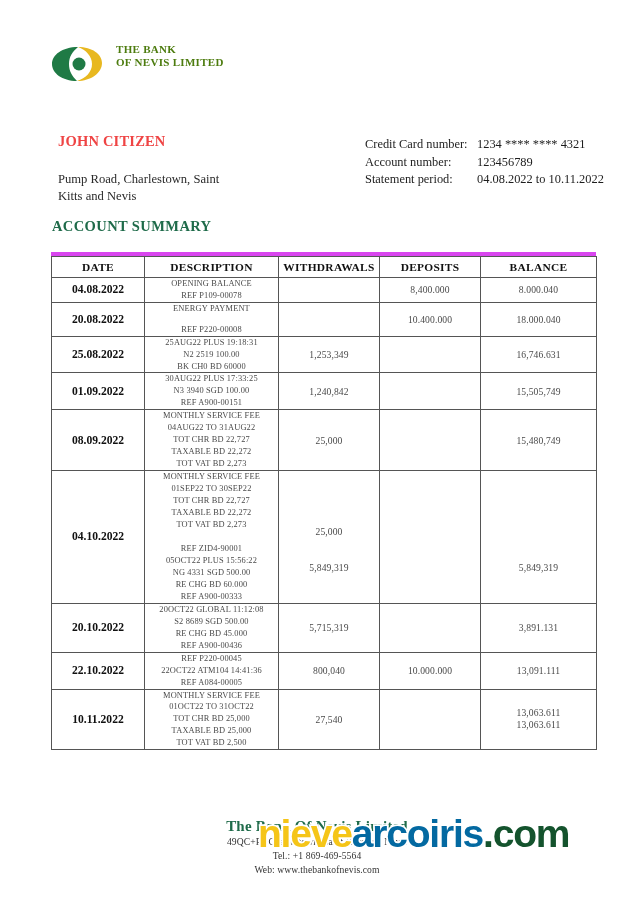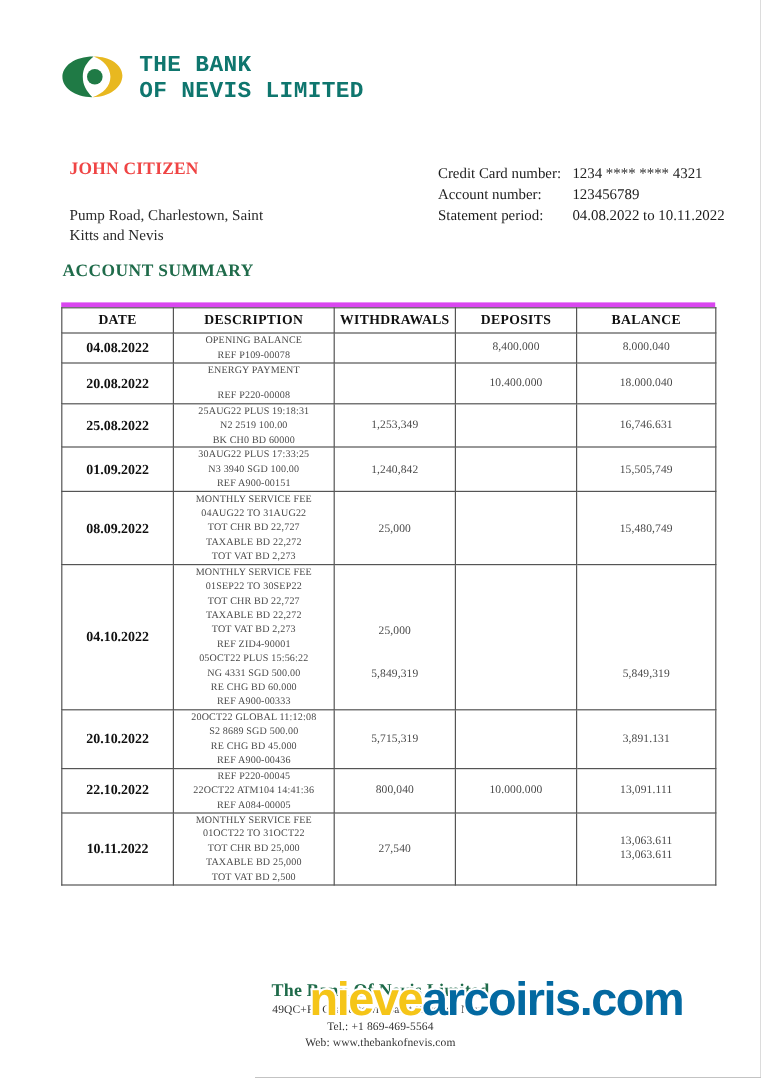--- a/index.html
+++ b/index.html
@@ -29,25 +29,25 @@
     width: 62px;
     height: 40px;
     flex: 0 0 auto;
     margin-top: 2px;
   }
   .brand-block {
     margin-left: 6px;
     padding-top: 1px;
   }
   .brand-line {
-    font-family: Liberation Mono, monospace;
-    font-weight: bold;
-    font-size: 19px;
+    font-family: Liberation Serif, serif;
+    font-weight: bold;
+    font-size: 11px;
     letter-spacing: 0.3px;
-    color: #0f766e;
+    color: #4d7c0f;
     line-height: 1.18;
     white-space: nowrap;
   }
   .brand-tag {
     font-family: "Liberation Serif", serif;
     font-style: italic;
     font-weight: bold;
     font-size: 12.5px;
     color: #2e2e2e;
     margin-top: 2px;
@@ -156,21 +156,21 @@
     letter-spacing: 0.15px;
   }
   td.amt-cell {
     text-align: center;
     font-size: 9.6px;
     color: #4a4a4a;
     letter-spacing: 0.1px;
   }
   td.amt-cell .amt-line { line-height: 1.32; text-align: center; }
   .desc-gap { height: 9px; }
-  .desc-block + .desc-block { margin-top: 1px; }
+  .desc-block + .desc-block { margin-top: 13px; }
 
   
   .footer {
     position: absolute;
     left: 0;
     top: 818px;
     width: 634px;
     text-align: center;
   }
   .footer-bank {
@@ -196,21 +196,21 @@
     font-weight: bold;
     font-size: 39px;
     letter-spacing: -1.2px;
     white-space: nowrap;
     -webkit-text-stroke: 3.5px #ffffff;
     paint-order: stroke fill;
     pointer-events: none;
   }
   .wm-a { color: #f5c518; }
   .wm-b { color: #0369a1; }
-  .wm-c { color: #0369a1; text-align: center; }
+  .wm-c { color: #14532d; text-align: center; }
 </style>
 </head>
 <body>
 
 <div class="page">
 
   <div class="letterhead">
     <svg class="logo-mark" viewBox="0 0 62 40">
       <path d="M30 3 C14 3 4 11 4 20 C4 29 14 37 29 37 C24 32 21 27 21 20 C21 13 24 8 30 3 Z" fill="#1f7a45"></path>
       <path d="M30 3 C44 3 54 10 54 19 C54 29 43 37 29 37 C38 34 44 28 44 20 C44 12 38 6 30 3 Z" fill="#e8b820"></path>

